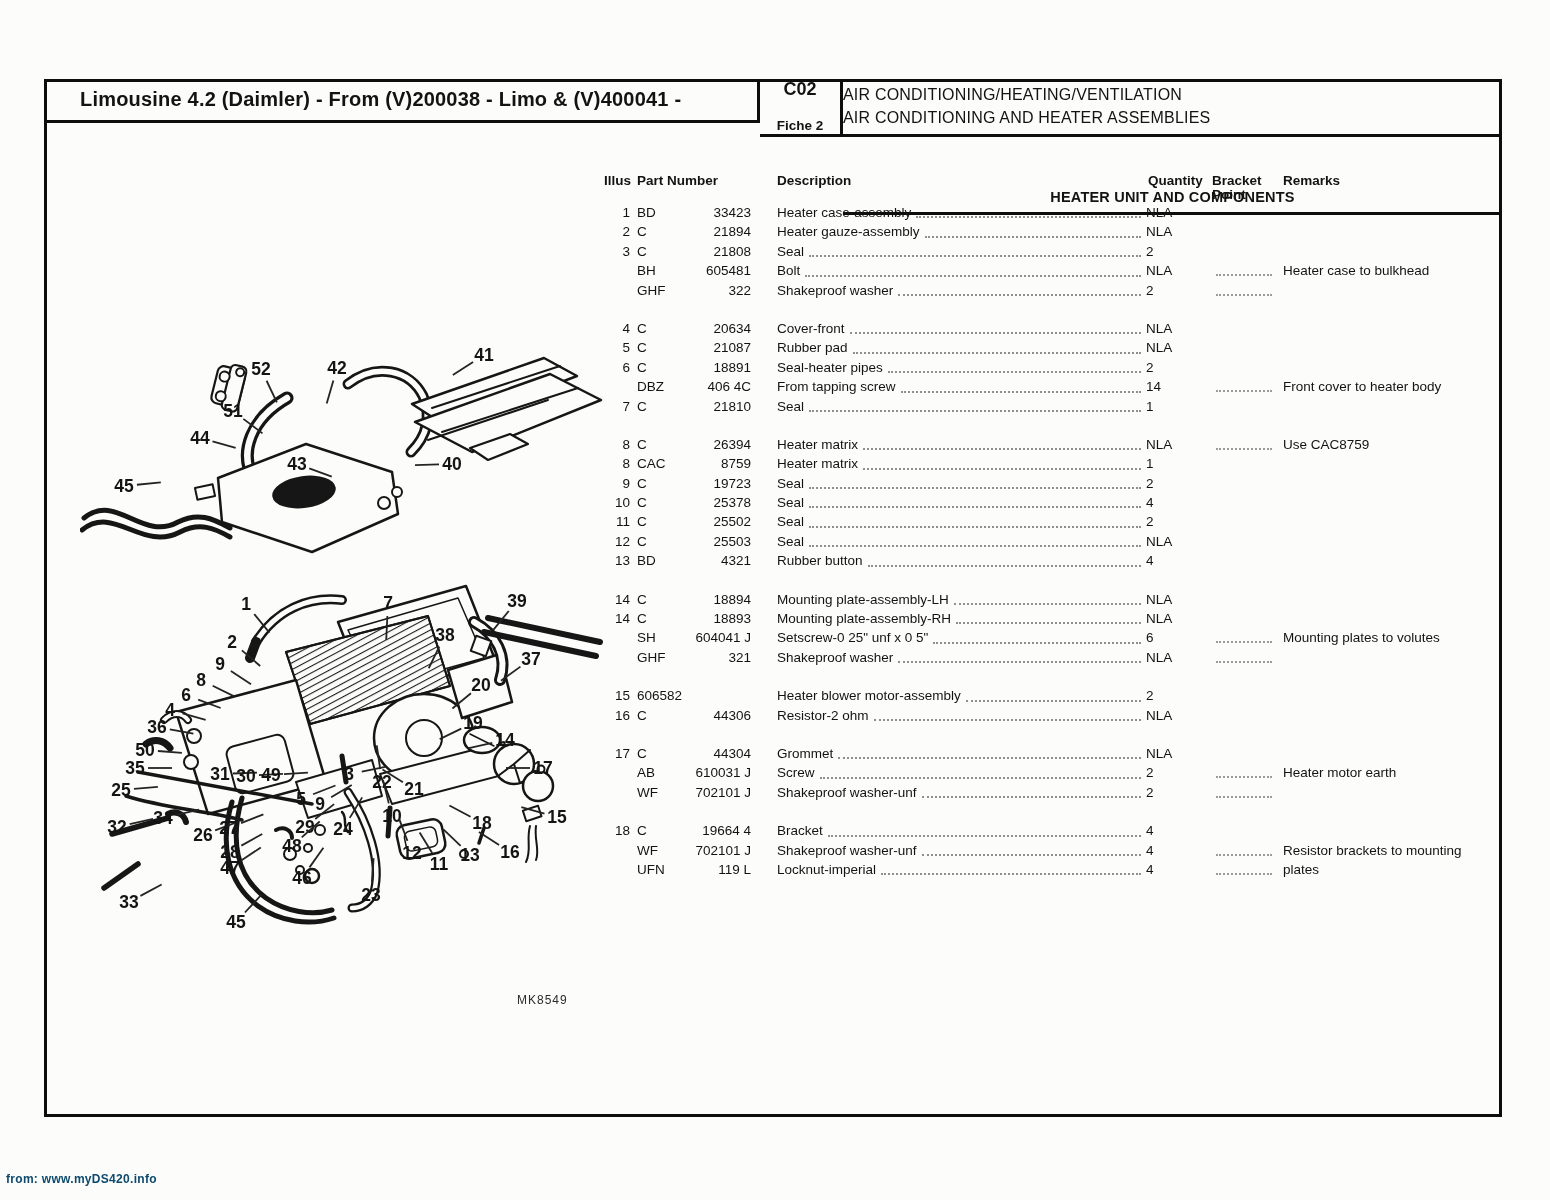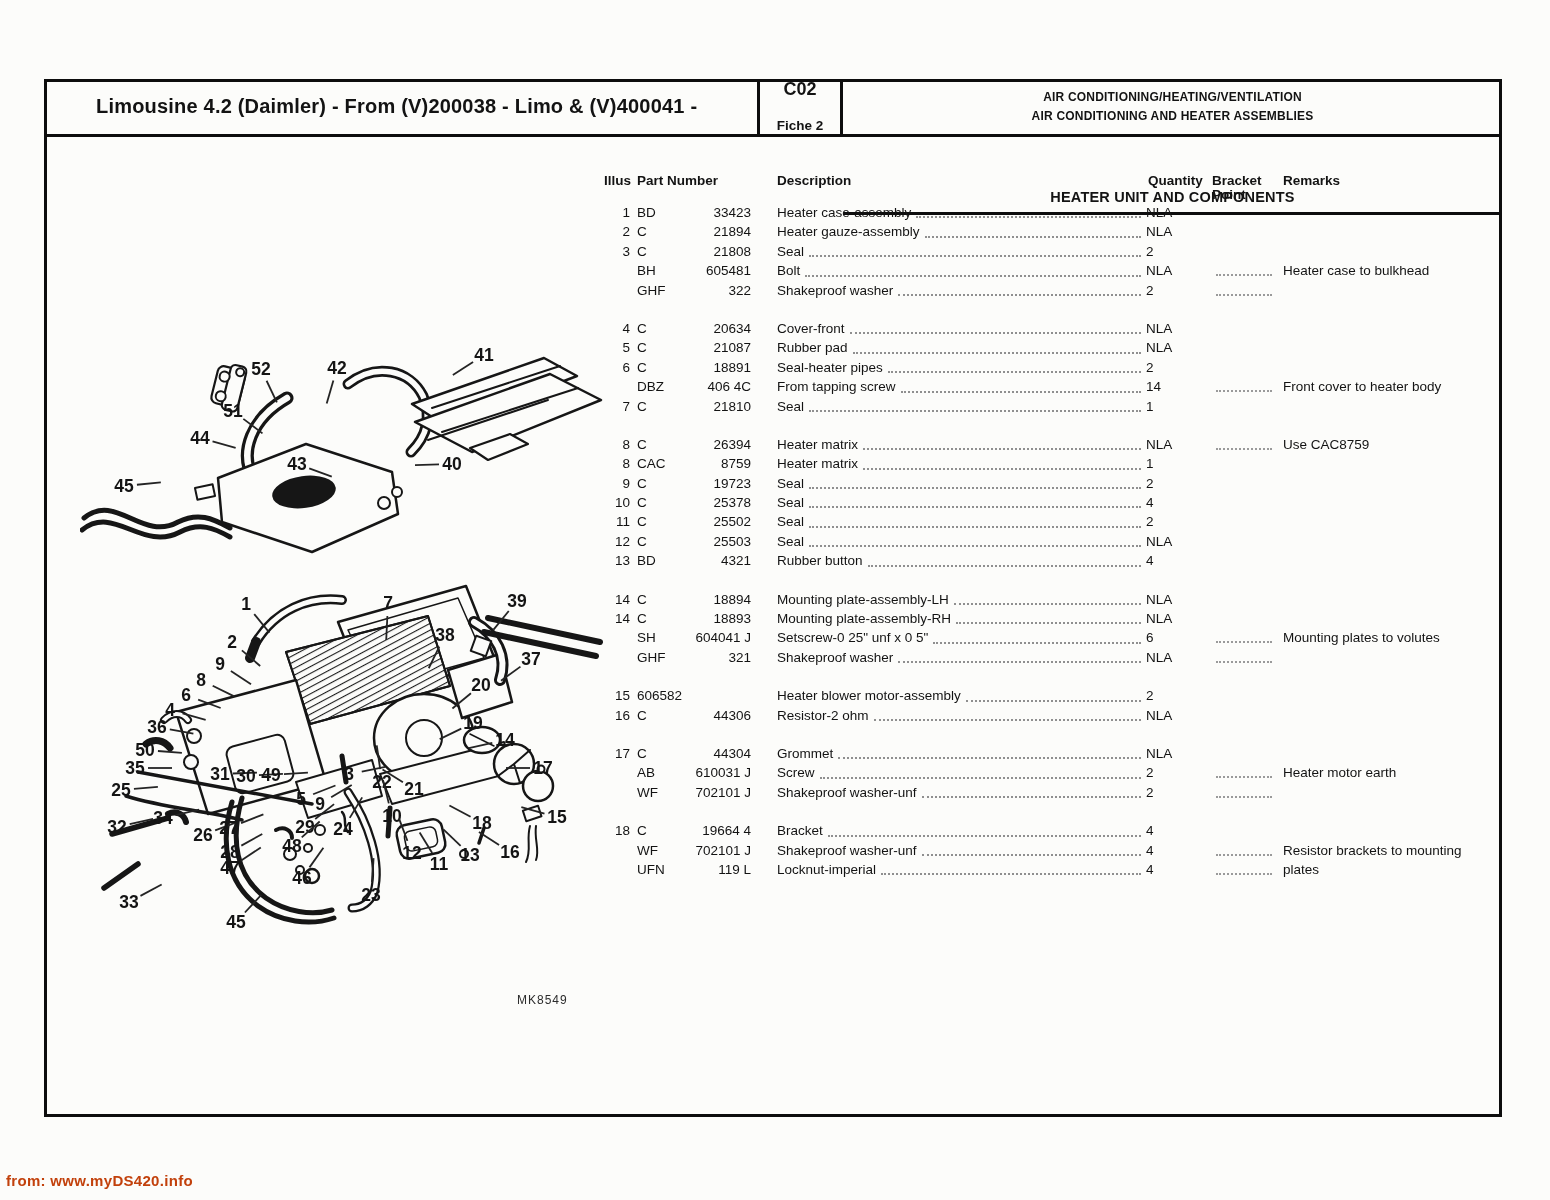--- a/index.html
+++ b/index.html
@@ -5,33 +5,33 @@
   html,body{margin:0;padding:0;}
   body{
     width:1550px;height:1200px;position:relative;overflow:hidden;
     background:#fcfcfa;color:#131313;
     font-family:"Liberation Sans", sans-serif;
   }
   .abs{position:absolute;}
   
   .page-frame{left:44px;top:79px;width:1458px;height:1038px;border:3px solid #0d0d0d;box-sizing:border-box;}
   
-  .title-box{left:44px;top:79px;width:716px;height:58px;box-sizing:border-box;
+  .title-box{left:44px;top:79px;width:716px;height:44px;box-sizing:border-box;
     border-right:3px solid #0d0d0d;border-bottom:3px solid #0d0d0d;
-    display:flex;align-items:center;padding-left:52px;
+    display:flex;align-items:center;padding-left:36px;
     font-size:20px;font-weight:bold;letter-spacing:.2px;}
   .fiche-box{left:760px;top:79px;width:83px;height:58px;box-sizing:border-box;
     border-right:3px solid #0d0d0d;border-bottom:3px solid #0d0d0d;
     display:flex;flex-direction:column;align-items:center;justify-content:center;line-height:1.05;gap:20px;}
   .fiche-code{font-size:18px;font-weight:bold;}
   .fiche-label{font-size:13.5px;font-weight:bold;}
   .section-box{left:843px;top:79px;width:659px;height:58px;box-sizing:border-box;
     border-bottom:3px solid #0d0d0d;
-    display:flex;flex-direction:column;align-items:center;justify-content:center;gap:5px;
-    font-size:12px;font-weight:bold;letter-spacing:.2px;}
+    display:flex;flex-direction:column;justify-content:center;gap:5px;
+    font-size:16px;font-weight:normal;letter-spacing:.2px;}
   .subsection-box{left:843px;top:137px;width:659px;height:34px;box-sizing:border-box;
     border-bottom:3px solid #0d0d0d;
     display:flex;align-items:center;justify-content:center;
     font-size:14.5px;font-weight:bold;letter-spacing:.2px;margin-top:44px;}
   
   .thead{font-size:13.5px;font-weight:bold;line-height:14px;white-space:nowrap;}
   #rows{left:604px;top:203px;width:900px;}
   .t-group{margin-top:19px;}
   .t-group:first-child{margin-top:0;}
   .t-row{display:flex;height:19.4px;line-height:19.4px;font-size:13.5px;white-space:nowrap;}
@@ -45,21 +45,21 @@
   .chg-dots{position:absolute;left:2px;right:4px;top:12px;height:1px;border-bottom:2px dotted #9a9a9a;}
   .c-rem{margin-left:7px;width:218px;flex:none;white-space:normal;line-height:19.4px;}
   
   #diagram-svg{left:80px;top:340px;}
   .callout{font:bold 17.5px "Liberation Sans", sans-serif;fill:#141414;}
   .art{stroke:#161616;fill:none;stroke-linecap:round;stroke-linejoin:round;}
   .wf{fill:#fcfcfa;}
   .bk{fill:#161616;stroke:none;}
   .ldr{stroke:#242424;stroke-width:1.8;}
   .drawing-ref{left:517px;top:993px;font-size:12px;letter-spacing:1px;color:#2c2c2c;}
-  .watermark{left:6px;top:1172px;font-size:15px;font-weight:bold;letter-spacing:.3px;color:#c2410c;}
+  .watermark{left:6px;top:1172px;font-size:12px;font-weight:bold;letter-spacing:.3px;color:#0c4a6e;}
 </style>
 </head>
 <body>
 
 <div class="abs page-frame"></div>
 
 <div class="abs title-box">
   <span>Limousine 4.2 (Daimler) - From (V)200038 - Limo &amp; (V)400041 -</span>
 </div>
 <div class="abs fiche-box">

